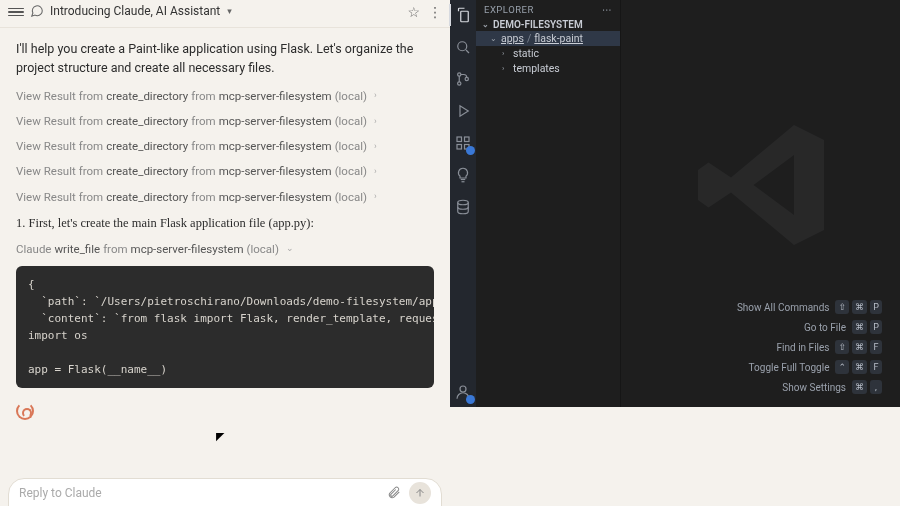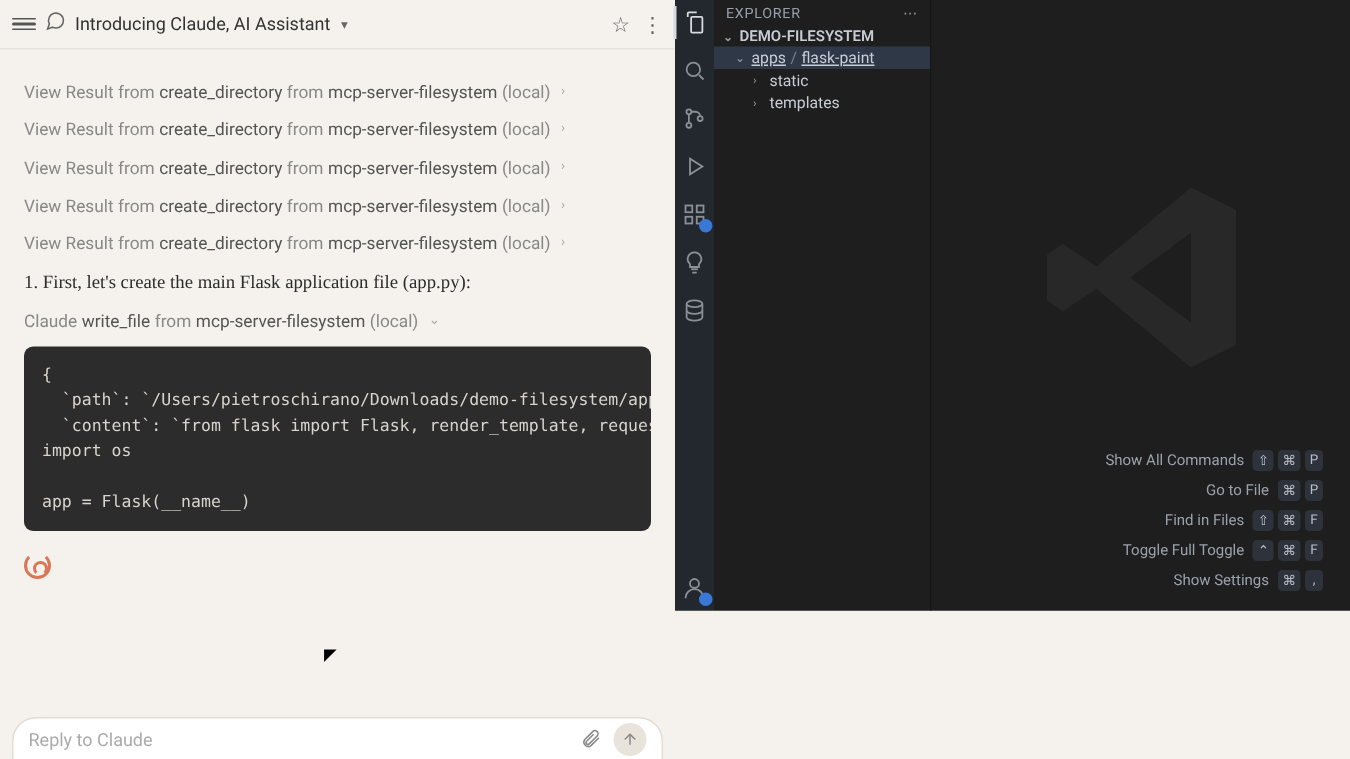--- a/index.html
+++ b/index.html
@@ -11,22 +11,22 @@
     width: 450px;
     height: 506px;
     background: #f5f2ed;
     display: flex;
     flex-direction: column;
     position: relative;
   }
   .chat-header {
     height: 28px;
     display: flex;
-    align-items: center;
-    padding: 16px 8px;
+    align-items: flex-start;
+    padding: 4px 8px;
     font-size: 12px;
     color: #333;
     border-bottom: 1px solid #e8e3db;
   }
   .hamburger { width: 16px; height: 16px; display: flex; flex-direction: column; justify-content: center; gap: 2px; margin-right: 6px; cursor: pointer; }
   .hamburger span { height: 1.5px; background: #555; border-radius: 1px; }
   .chat-title-icon { margin-right: 6px; font-size: 14px; color: #666; }
   .chat-title { flex: 0 0 auto; display: flex; align-items: center; gap: 4px; color: #333; }
   .chevron-down { font-size: 9px; color: #666; margin-left: 3px; }
   .header-spacer { flex: 1; }
@@ -195,20 +195,21 @@
     <span class="chat-title">
       <span>Introducing Claude, AI Assistant</span>
       <span class="chevron-down">▾</span>
     </span>
     <span class="header-spacer"></span>
     <span class="header-star">☆</span>
     <span class="header-more">⋮</span>
   </div>
 
   <div class="chat-body">
+    <div class="chat-text">I'll help you create a Paint-like application using Flask. Let's organize the project structure and create all necessary files.</div>
 
     <div class="tool-line">
       <span>View Result</span>
       <span>from</span>
       <span class="dark">create_directory</span>
       <span>from</span>
       <span class="dark">mcp-server-filesystem</span>
       <span>(local)</span>
       <span class="tool-chevron">›</span>
     </div>

